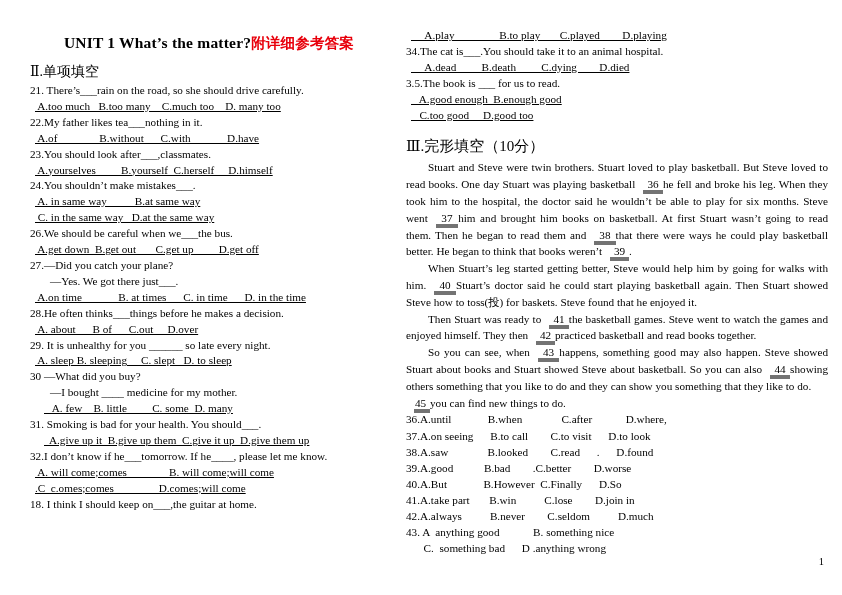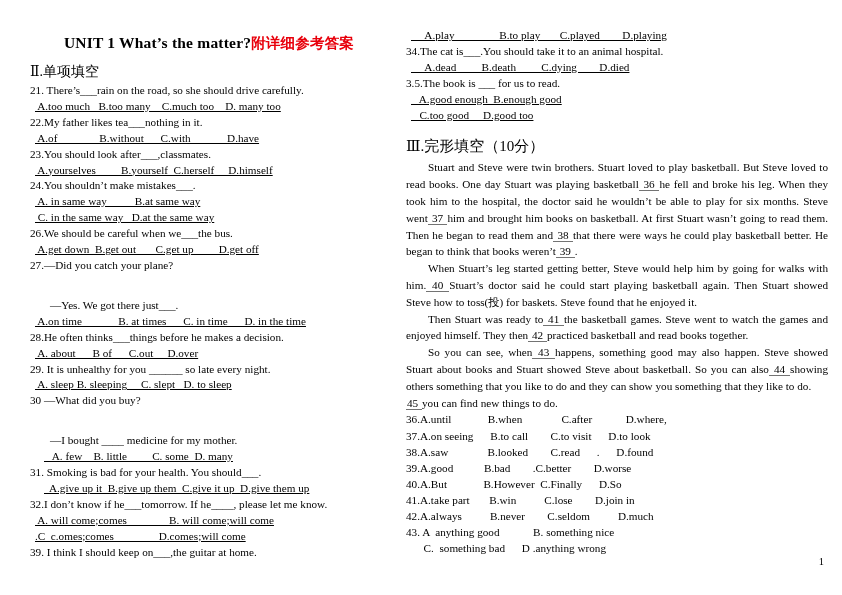--- a/index.html
+++ b/index.html
@@ -75,21 +75,20 @@
     font-size: 11.2px;
     line-height: 1.42;
     margin: 0;
   }
   .q-stem {
     white-space: nowrap;
   }
   .q-sub {
     padding-left: 20px;
     white-space: nowrap;
-    margin-top: 24px;
   }
   .q-opts {
     padding-left: 5px;
     white-space: pre;
     text-decoration: underline;
   }
   .q-opts.indent2 {
     padding-left: 14px;
   }
 
@@ -99,22 +98,23 @@
     line-height: 1.5;
     margin: 0;
     text-align: justify;
     text-justify: inter-word;
     text-indent: 22px;
   }
   .passage p.cont {
     text-indent: 0;
   }
   .passage .bl {
-    border-bottom: 1px solid #737373;
+    border-bottom: 4px solid #737373;
     padding: 0 1px;
+    margin-left: 8px;
   }
 
   
   .cloze-opts .row {
     font-size: 11.2px;
     line-height: 1.44;
     white-space: pre;
   }
   .cloze-opts .row.sub {
     padding-left: 12px;
@@ -198,21 +198,21 @@
         <div class="q-opts indent2">  A.give up it  B.give up them  C.give it up  D.give them up</div>
       </div>
 
       <div class="q">
         <div class="q-stem">32.I don’t know if he___tomorrow. If he____, please let me know.</div>
         <div class="q-opts"> A. will come;comes               B. will come;will come</div>
         <div class="q-opts">.C  c.omes;comes                D.comes;will come</div>
       </div>
 
       <div class="q">
-        <div class="q-stem">39. I think I should keep on___,the guitar at home.</div>
+        <div class="q-stem">18. I think I should keep on___,the guitar at home.</div>
       </div>
 
     </div>
 
     <div class="col-right">
 
       <div class="q">
         <div class="q-opts">     A.play                B.to play       C.played        D.playing</div>
       </div>
 

